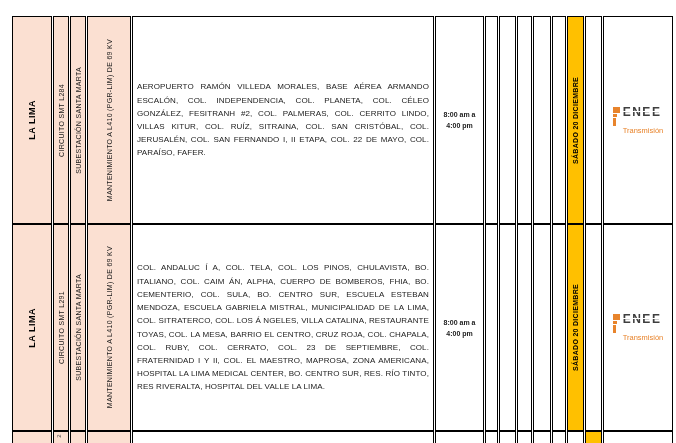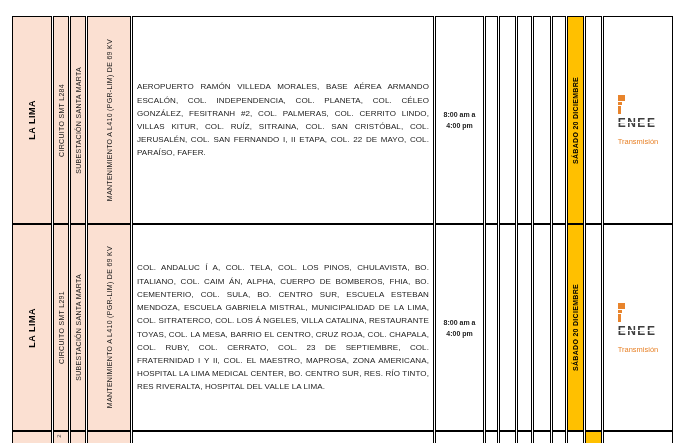--- a/index.html
+++ b/index.html
@@ -47,21 +47,21 @@
     color: #1a1a1a;
     text-align: justify;
     width: 100%;
     letter-spacing: 0.1px;
   }
 
   .time-cell { flex-direction: column; }
   .time-line { font-size: 7px; font-weight: bold; color: #1a1a1a; line-height: 11px; }
 
   
-  .logo { display: flex; align-items: flex-start; gap: 3px; flex-direction: column; }
+  .logo { display: flex; align-items: flex-start; gap: 3px; }
   .mark { display: flex; flex-direction: column; align-items: flex-start; padding-top: 1px; }
   .mark .m1 { width: 7px; height: 6px; background: #E8842C; }
   .mark .m2 { width: 4px; height: 3px; background: #E8842C; margin-top: 1px; }
   .mark .m3 { width: 3px; height: 8px; background: #E8842C; margin-top: 1px; }
   .logo-text { display: flex; flex-direction: column; }
   .brand {
     font-size: 12px; font-weight: bold; color: #3F3F3F;
     letter-spacing: 1.5px; line-height: 12px; position: relative;
   }
   .brand::after {

